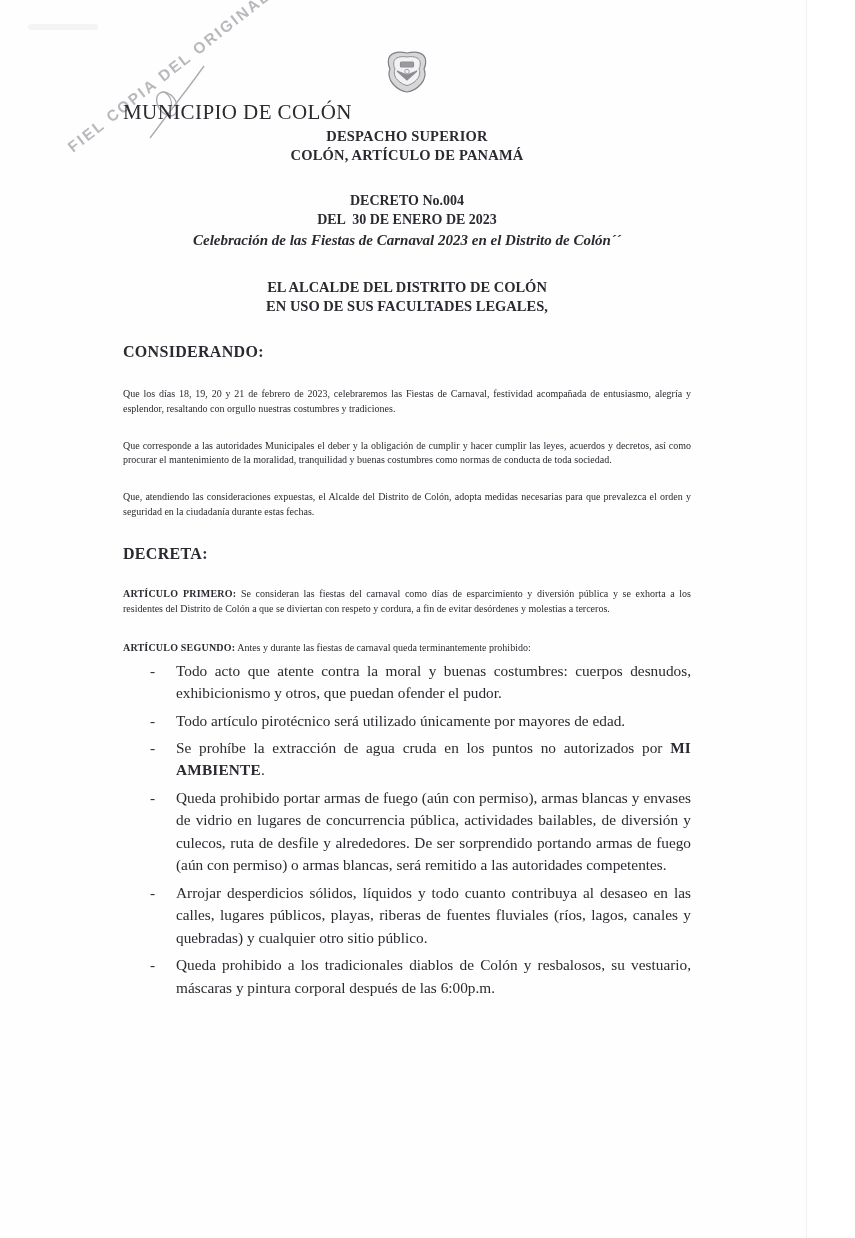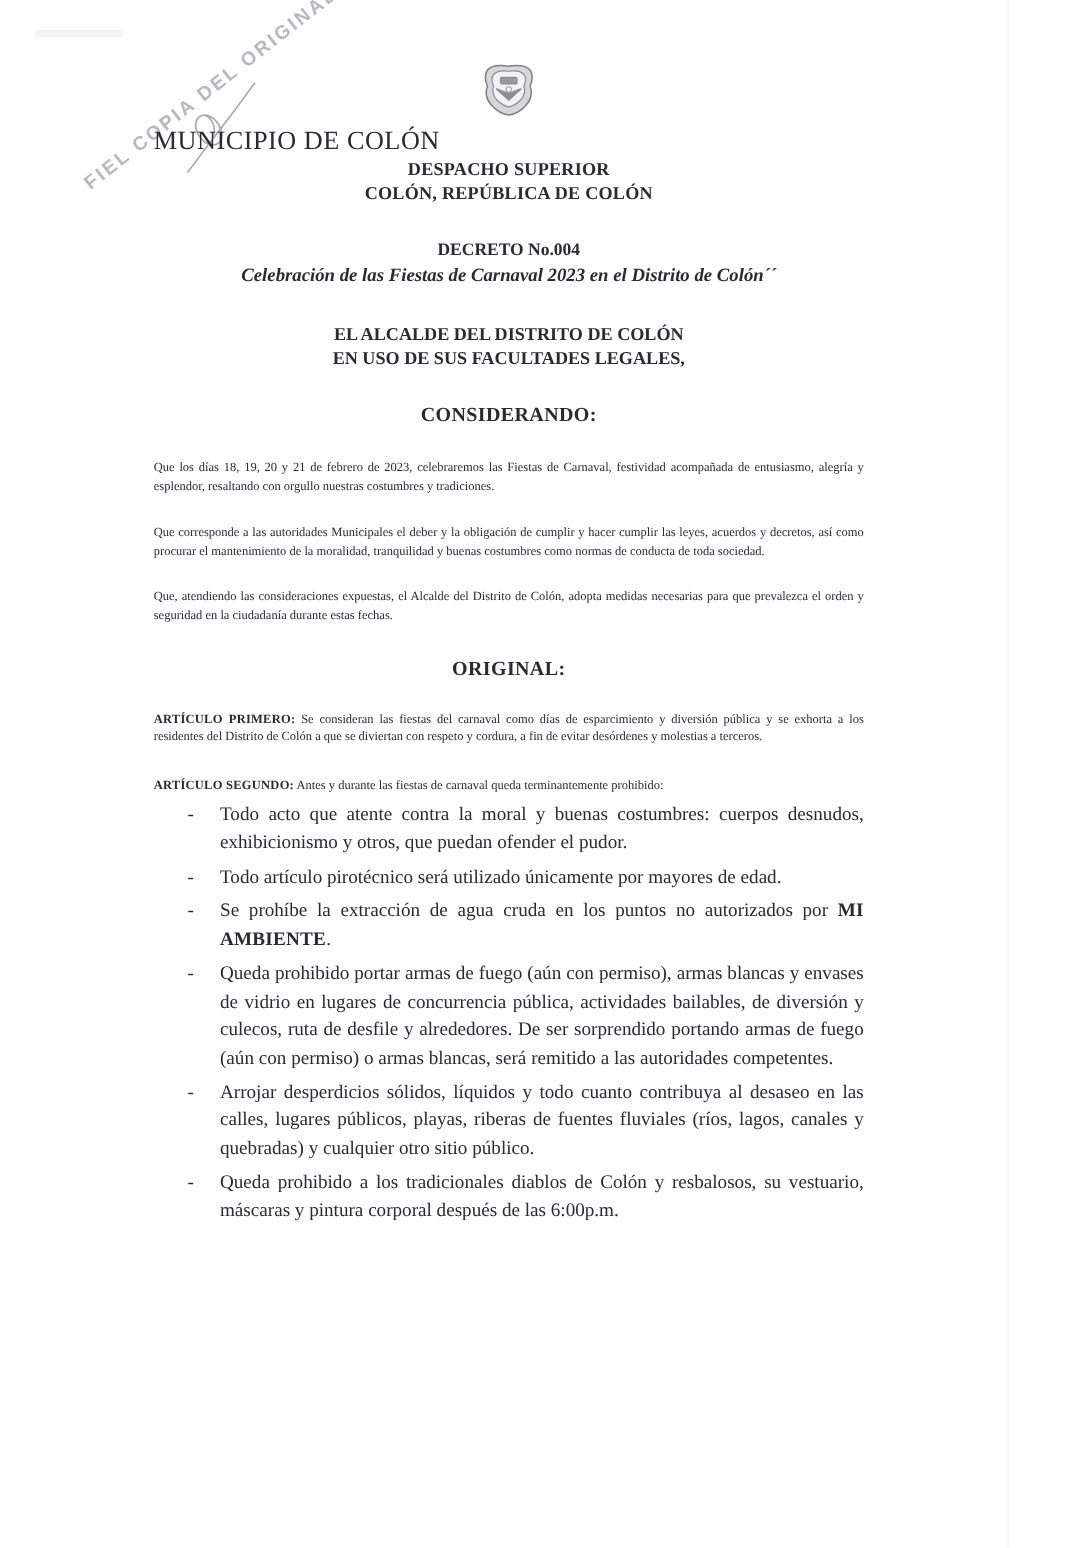--- a/index.html
+++ b/index.html
@@ -155,21 +155,21 @@
     line-height: 1.32;
   }
   .authority-2 {
     text-align: center;
     font-size: 14.5px;
     font-weight: 700;
     margin: 0;
     line-height: 1.32;
   }
   .section-head {
-    text-align: center;
+    text-align: left;
     font-size: 16px;
     font-weight: 700;
     letter-spacing: 0.3px;
   }
   .considerando { margin: 27px 0 0 0; }
   .decreta { margin: 26px 0 0 0; }
 
   
   p.body {
     text-align: justify;
@@ -235,36 +235,37 @@
           <path d="M23 7 C18 6, 13 7, 11 9.5 C9 12, 9.5 16, 11 19 C9.5 22, 10.5 27, 13.5 30 C16.5 33, 20 35, 23 35.5 C26 35, 29.5 33, 32.5 30 C35.5 27, 36.5 22, 35 19 C36.5 16, 37 12, 35 9.5 C33 7, 28 6, 23 7 Z" fill="#f2f2f3" stroke="#8d8d93" stroke-width="1"></path>
           <rect x="16.5" y="12" width="13" height="5" rx="1" fill="#9a9aa0"></rect>
           <path d="M13 21 L23 25 L33 21 L23 30 Z" fill="#8d8d93"></path>
           <circle cx="23" cy="21.5" r="2.2" fill="#f2f2f3" stroke="#8d8d93" stroke-width="0.8"></circle>
         </svg>
       </span>
     </div>
 
     <div class="org-title">MUNICIPIO DE COLÓN</div>
     <div class="org-sub">DESPACHO SUPERIOR</div>
-    <div class="org-sub2">COLÓN, REPÚBLICA DE COLÓN</div>
+    <div class="org-sub2">COLÓN, ARTÍCULO DE PANAMÁ</div>
 
     <div class="decree-no">DECRETO No.004</div>
+    <div class="decree-date">DEL  30 DE ENERO DE 2023</div>
 
     <div class="decree-subject" style="margin-top:0">Celebración de las Fiestas de Carnaval 2023 en el Distrito de Colón´´</div>
 
     <div class="authority">EL ALCALDE DEL DISTRITO DE COLÓN</div>
     <div class="authority-2">EN USO DE SUS FACULTADES LEGALES,</div>
 
     <div class="section-head considerando">CONSIDERANDO:</div>
 
     <p class="body first">Que los días 18, 19, 20 y 21 de febrero de 2023, celebraremos las Fiestas de Carnaval, festividad acompañada de entusiasmo, alegría y esplendor, resaltando con orgullo nuestras costumbres y tradiciones.</p>
     <p class="body">Que corresponde a las autoridades Municipales el deber y la obligación de cumplir y hacer cumplir las leyes, acuerdos y decretos, así como procurar el mantenimiento de la moralidad, tranquilidad y buenas costumbres como normas de conducta de toda sociedad.</p>
     <p class="body">Que, atendiendo las consideraciones expuestas, el Alcalde del Distrito de Colón, adopta medidas necesarias para que prevalezca el orden y seguridad en la ciudadanía durante estas fechas.</p>
 
-    <div class="section-head decreta">ORIGINAL:</div>
+    <div class="section-head decreta">DECRETA:</div>
 
     <p class="body art"><span class="art-label">ARTÍCULO PRIMERO:</span><span> Se consideran las fiestas del carnaval como días de esparcimiento y diversión pública y se exhorta a los residentes del Distrito de Colón a que se diviertan con respeto y cordura, a fin de evitar desórdenes y molestias a terceros.</span></p>
 
     <p class="body art"><span class="art-label">ARTÍCULO SEGUNDO:</span><span> Antes y durante las fiestas de carnaval queda terminantemente prohibido:</span></p>
 
     <ul class="dash-list">
       <li>
         <span class="dash">-</span><span>Todo acto que atente contra la moral y buenas costumbres: cuerpos desnudos, exhibicionismo y otros, que puedan ofender el pudor.</span>
       </li>
       <li>

